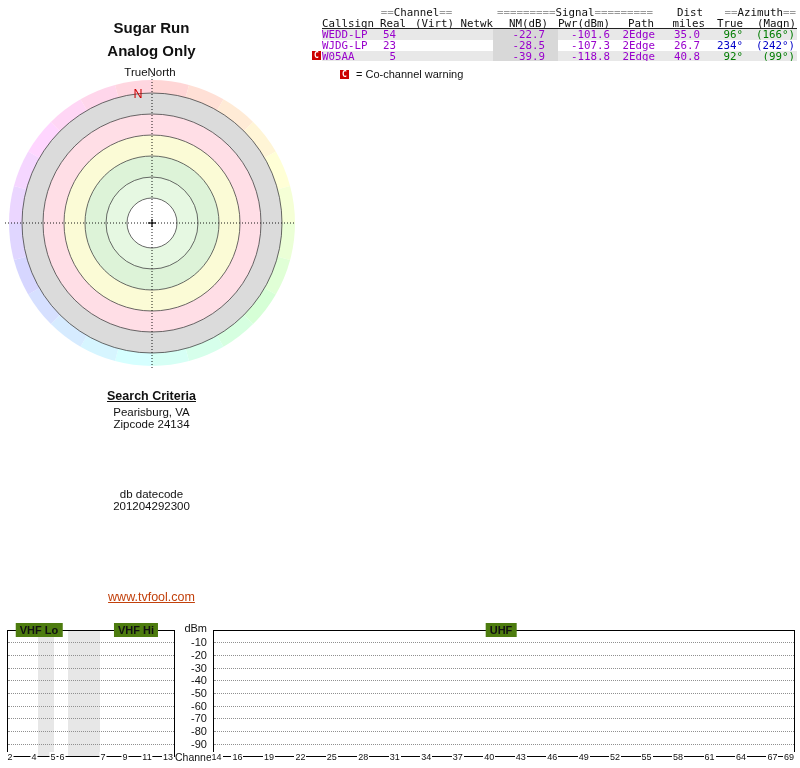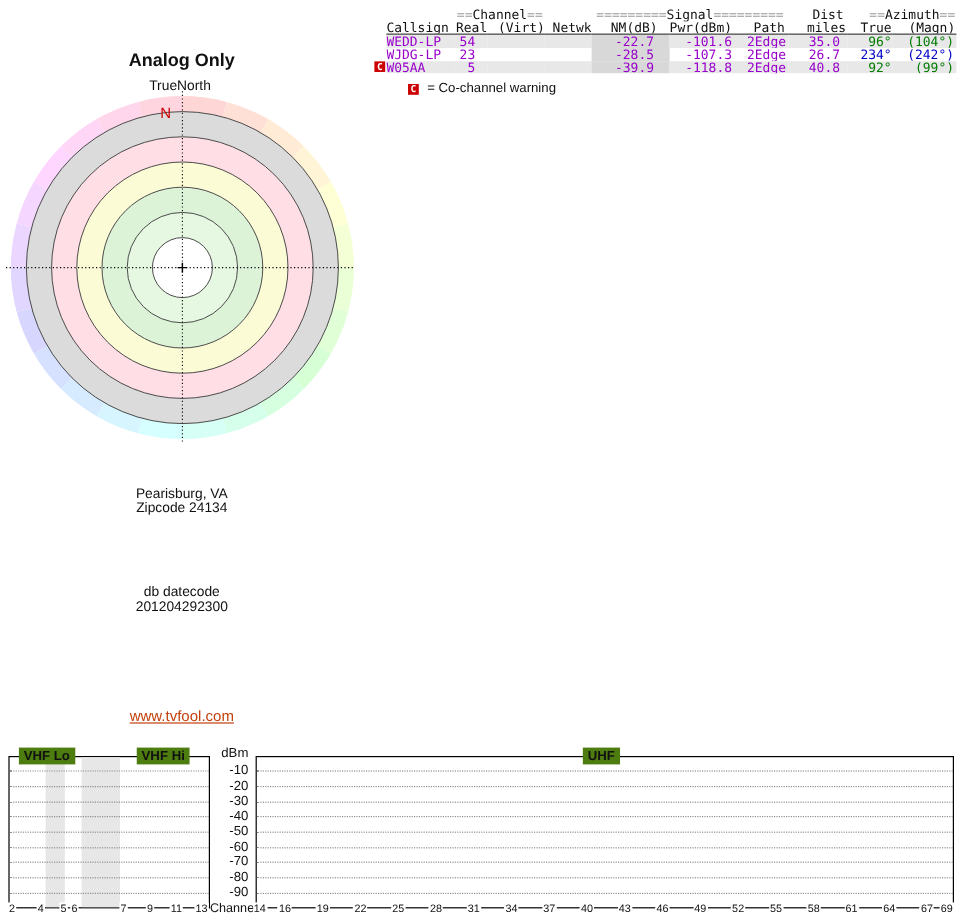--- a/index.html
+++ b/index.html
@@ -51,20 +51,21 @@
   .ylab{position:absolute;left:176px;width:31px;text-align:right;font-size:11px;line-height:11px;}
   .chnum{position:absolute;transform:translateX(-50%);top:752px;font-size:9px;line-height:10px;
          background:#fff;padding:0 1px;z-index:3;}
   .chword{position:absolute;left:175px;width:38px;text-align:center;top:751px;font-size:10.5px;line-height:12px;}
 </style>
 </head>
 <body>
 
 <div class="page">
 
+  <div class="abs title" style="top:20px">Sugar Run</div>
   <div class="abs title" style="top:43px">Analog Only</div>
   <div class="abs tn" style="top:66px">TrueNorth</div>
 
   <svg id="polar-svg" class="abs" style="left:2px;top:74px" width="300" height="300" viewBox="0 0 300 300">
       <path d="M 150 149 L 150.0 6.0 A 143 143 0 0 1 187.0 10.9 Z" fill="hsl(0,100%,92%)"></path>
       <path d="M 150 149 L 187.0 10.9 A 143 143 0 0 1 221.5 25.2 Z" fill="hsl(15,100%,92%)"></path>
       <path d="M 150 149 L 221.5 25.2 A 143 143 0 0 1 251.1 47.9 Z" fill="hsl(30,100%,92%)"></path>
       <path d="M 150 149 L 251.1 47.9 A 143 143 0 0 1 273.8 77.5 Z" fill="hsl(45,100%,92%)"></path>
       <path d="M 150 149 L 273.8 77.5 A 143 143 0 0 1 288.1 112.0 Z" fill="hsl(60,100%,92%)"></path>
       <path d="M 150 149 L 288.1 112.0 A 143 143 0 0 1 293.0 149.0 Z" fill="hsl(75,100%,92%)"></path>
@@ -121,21 +122,21 @@
       <div class="tc"></div>
       <div class="tl purple rowbg">WEDD-LP</div>
       <div class="tr purple pr10 rowbg">54</div>
       <div class="tr purple rowbg"></div>
       <div class="tr purple rowbg"></div>
       <div class="tr purple nmcell">-22.7</div>
       <div class="tr purple rowbg">-101.6</div>
       <div class="tr purple pr2 rowbg">2Edge</div>
       <div class="tr purple pr6 rowbg">35.0</div>
       <div class="tr pr1 grn rowbg">96°</div>
-      <div class="tr pr2 grn rowbg">(104°)</div>
+      <div class="tr pr2 grn rowbg">(166°)</div>
       <div class="tc"></div>
       <div class="tl purple">WJDG-LP</div>
       <div class="tr purple pr10">23</div>
       <div class="tr purple"></div>
       <div class="tr purple"></div>
       <div class="tr purple nmcell">-28.5</div>
       <div class="tr purple">-107.3</div>
       <div class="tr purple pr2">2Edge</div>
       <div class="tr purple pr6">26.7</div>
       <div class="tr pr1 blu">234°</div>
@@ -151,20 +152,21 @@
       <div class="tr purple pr6 rowbg">40.8</div>
       <div class="tr pr1 grn rowbg">92°</div>
       <div class="tr pr2 grn rowbg">(99°)</div>
     </div>
 
   <div class="abs legend">
     <span class="warnbox">C</span>
     <span>= Co-channel warning</span>
   </div>
 
+  <div class="abs crit-head">Search Criteria</div>
   <div class="abs crit-lines" id="crit-lines">
       <div>Pearisburg, VA</div>
       <div>Zipcode 24134</div>
     </div>
   <div class="abs dbline" style="top:488px">db datecode</div>
   <div class="abs dbline" style="top:500px">201204292300</div>
 
   <a class="abs link" style="color: #c2410c; text-align: center;">www.tvfool.com</a>
 
   <div id="chart">

